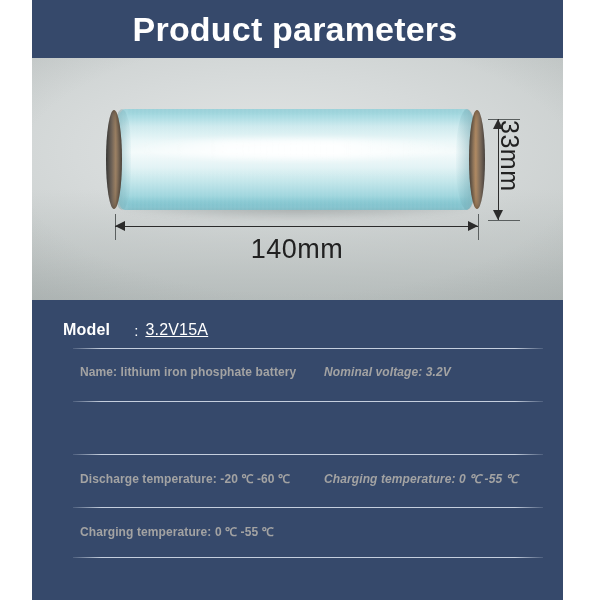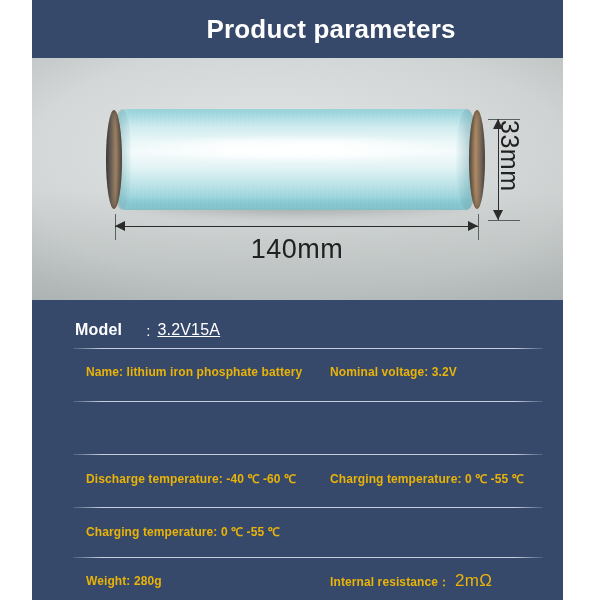--- a/index.html
+++ b/index.html
@@ -31,25 +31,24 @@
   }
   .header-title {
     position: absolute;
     left: 0;
     top: 0;
     width: 531px;
     height: 58px;
     line-height: 58px;
     text-align: center;
     color: #ffffff;
-    font-size: 26px;
+    font-size: 34px;
     font-weight: bold;
     letter-spacing: 0.2px;
     text-indent: -5px;
-    margin-left: 36px;
   }
 
   
   .photo {
     position: absolute;
     left: 32px;
     top: 58px;
     width: 531px;
     height: 242px;
     overflow: hidden;
@@ -240,21 +239,21 @@
   .spec-panel {
     position: absolute;
     left: 32px;
     top: 300px;
     width: 531px;
     height: 300px;
     background: #36496b;
   }
   .spec-model-row {
     position: absolute;
-    left: 43px;
+    left: 31px;
     top: 12px;
     width: 470px;
     height: 36px;
     display: flex;
     align-items: center;
     color: #ffffff;
   }
   .spec-model-label {
     font-size: 16px;
     font-weight: bold;
@@ -272,36 +271,36 @@
   }
   .divider {
     position: absolute;
     left: 41px;
     width: 470px;
     height: 1px;
     background: linear-gradient(90deg, rgba(220,228,240,0.15) 0%, rgba(222,230,242,0.85) 6%, rgba(222,230,242,0.85) 94%, rgba(220,228,240,0.15) 100%);
   }
   .spec-row {
     position: absolute;
-    left: 54px;
+    left: 48px;
     width: 490px;
     height: 40px;
     display: flex;
     align-items: center;
-    color: #eab308;
+    color: #a3a3a3;
     justify-content: space-between;
   }
   .spec-cell {
     font-size: 12px;
     font-weight: bold;
     letter-spacing: 0.1px;
     white-space: nowrap;
   }
   .spec-cell.left-col  { width: 258px; }
-  .spec-cell.right-col { width: 260px; }
+  .spec-cell.right-col { width: 260px; font-style: italic; }
   .res-label { font-size: 12px; font-weight: bold; }
   .res-colon { font-size: 12px; font-weight: bold; margin: 0 1px 0 0; }
   .res-value { font-size: 17px; font-weight: normal; margin-left: 4px; letter-spacing: 0.3px; }
 </style>
 </head>
 <body>
 
 <div id="page">
 
   <div class="header-banner">
@@ -351,32 +350,26 @@
 
     <div class="spec-row" style="top:52px">
       <span class="spec-cell left-col">Name: lithium iron phosphate battery</span>
       <span class="spec-cell right-col">Nominal voltage: 3.2V</span>
     </div>
     <div class="divider" style="top:101px"></div>
 
     <div class="divider" style="top:154px"></div>
 
     <div class="spec-row" style="top:158px">
-      <span class="spec-cell left-col">Discharge temperature: -40 ℃ -60 ℃</span>
+      <span class="spec-cell left-col">Discharge temperature: -20 ℃ -60 ℃</span>
       <span class="spec-cell right-col">Charging temperature: 0 ℃ -55 ℃</span>
     </div>
     <div class="divider" style="top:207px"></div>
 
     <div class="spec-row" style="top:211px">
       <span class="spec-cell left-col">Charging temperature: 0 ℃ -55 ℃</span>
       <span class="spec-cell right-col"></span>
     </div>
     <div class="divider" style="top:257px"></div>
 
-    <div class="spec-row" style="top:261px">
-      <span class="spec-cell left-col">Weight: 280g</span>
-      <span class="spec-cell right-col">
-        <span class="res-label">Internal resistance</span><span class="res-colon">：</span><span class="res-value">2mΩ</span>
-      </span>
-    </div>
 
   </div>
 </div>
 
 </body></html>

